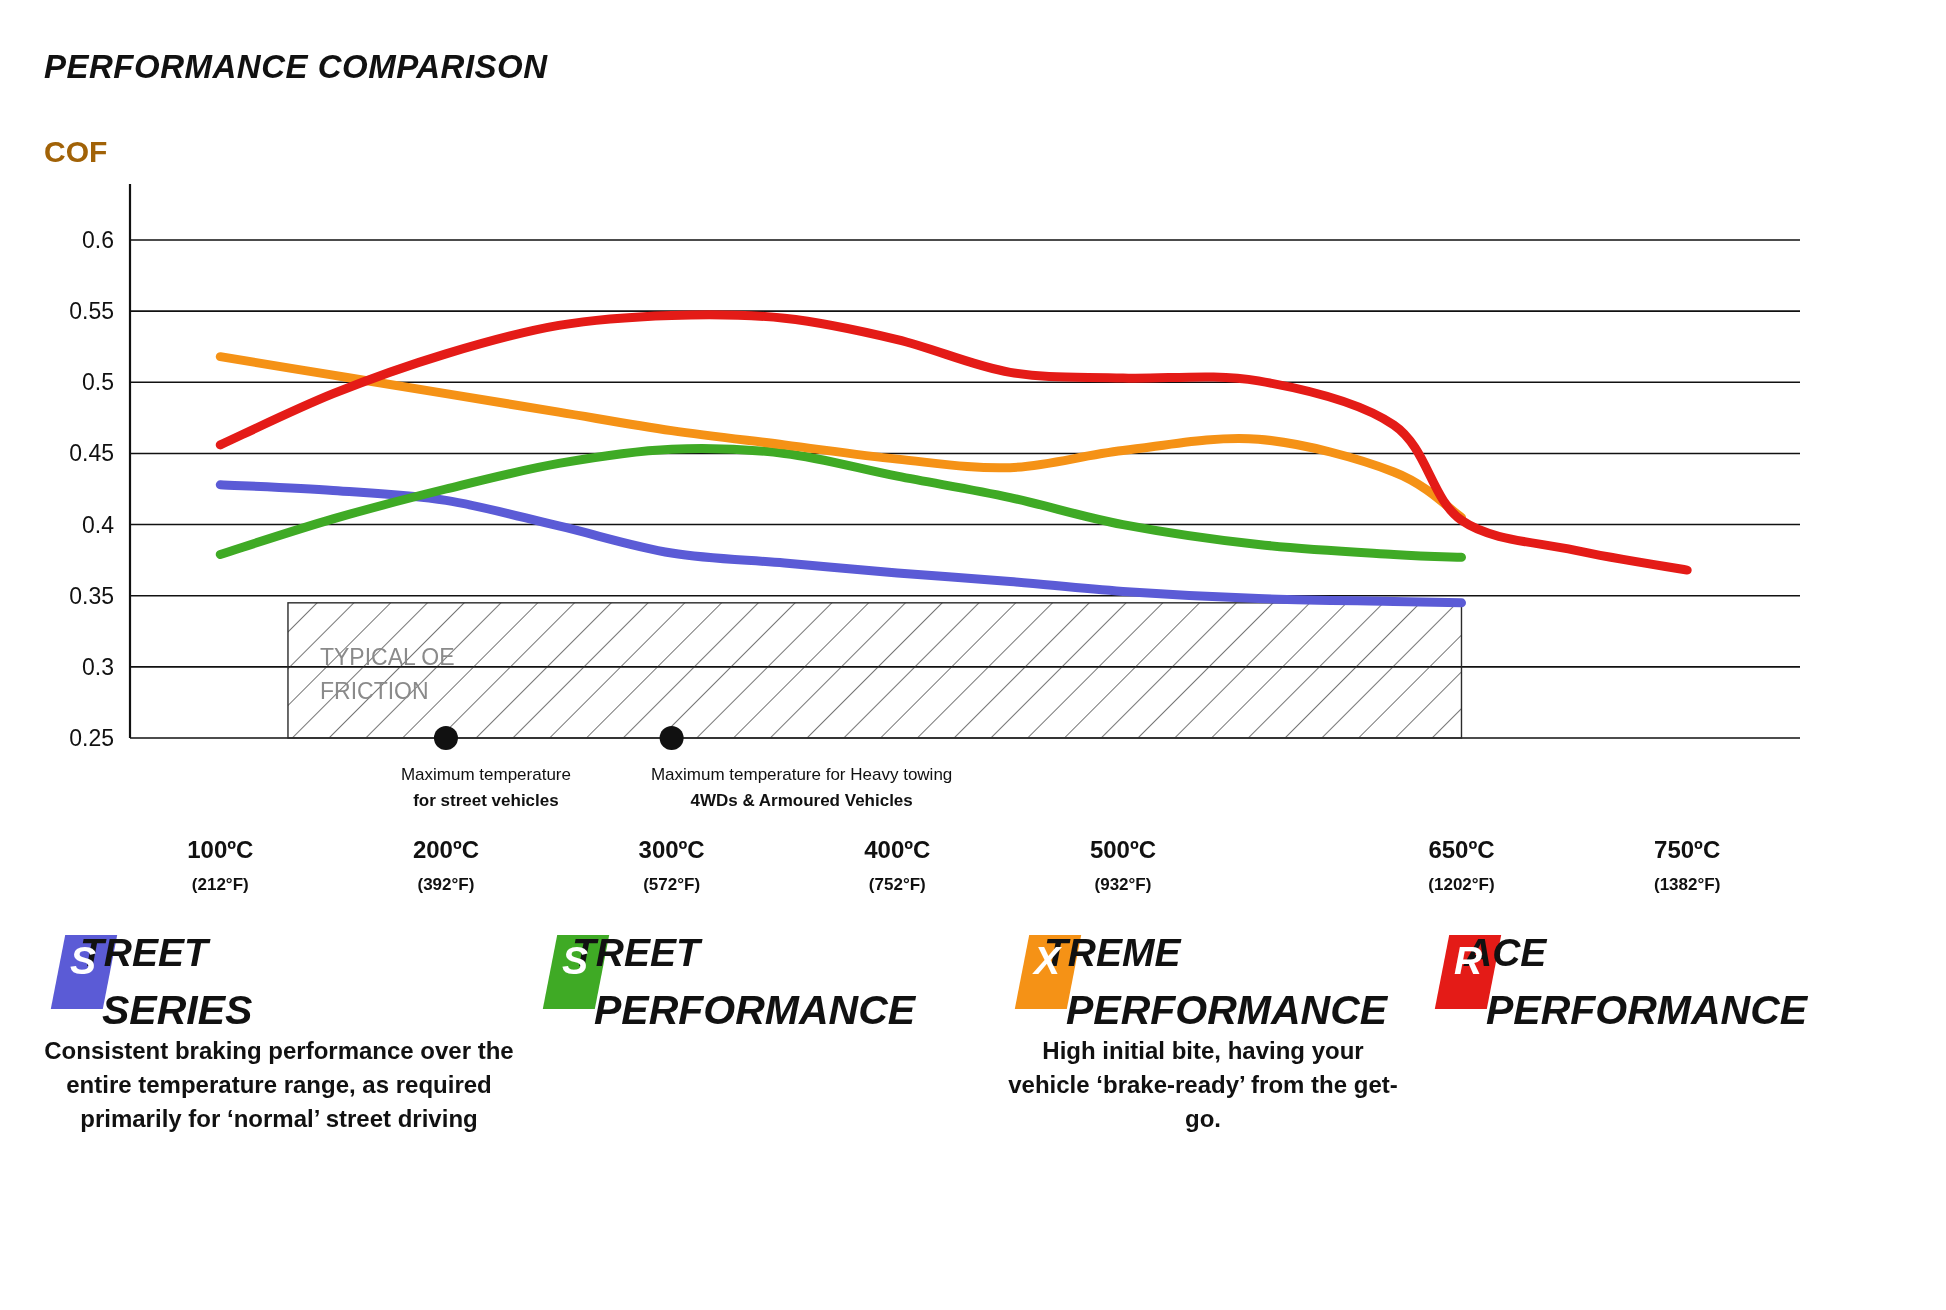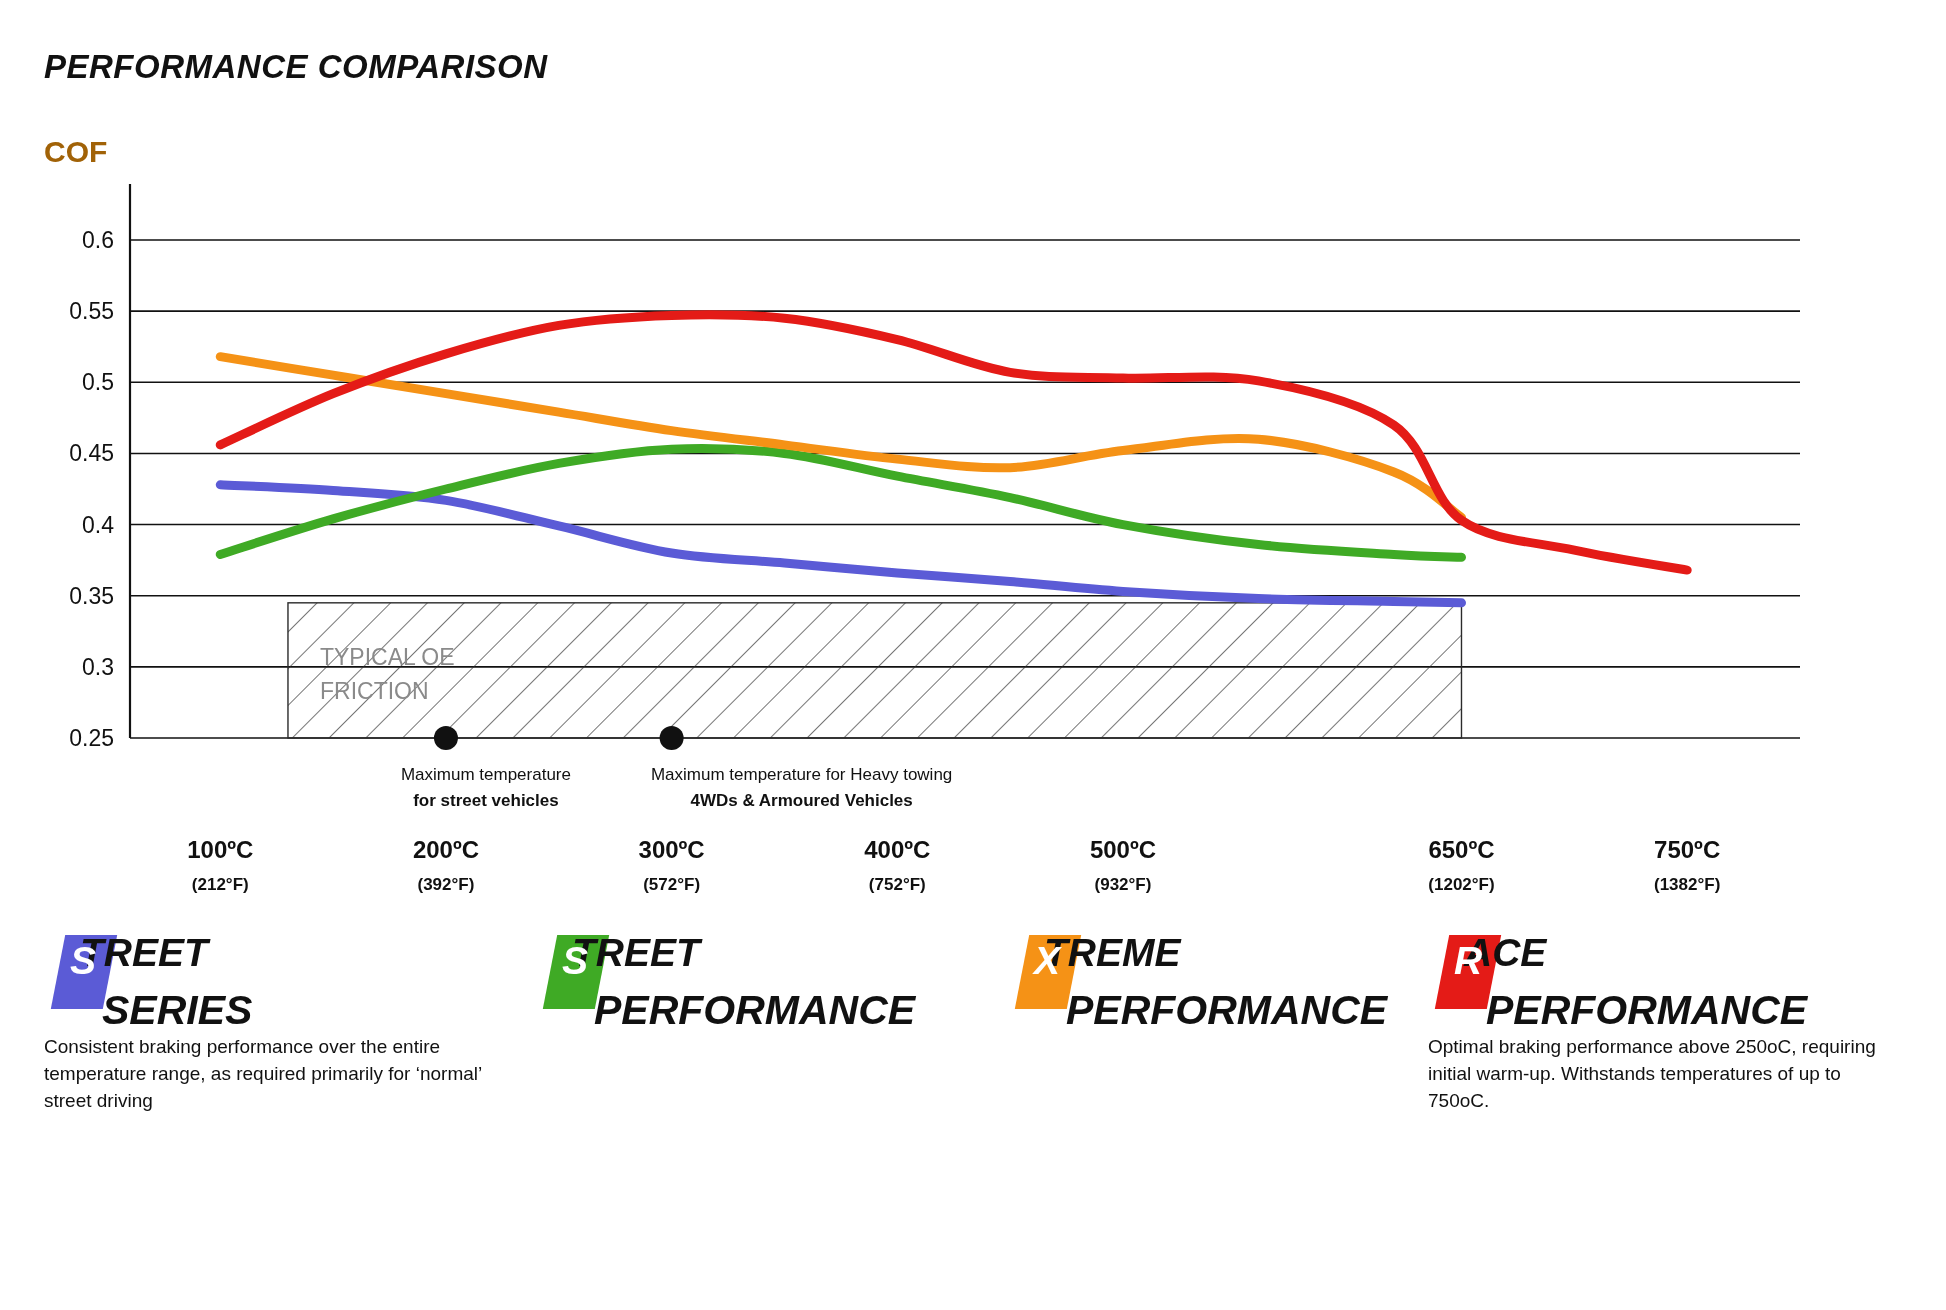--- a/index.html
+++ b/index.html
@@ -31,21 +31,21 @@
   .legcol.c1{left:536px;width:470px;}
   .legcol.c2{left:1008px;width:390px;}
   .legcol.c3{left:1428px;width:470px;}
 
   .logo{height:95px;position:relative;margin-bottom:14px;}
   .logo .badge{position:absolute;left:14px;top:10px;width:52px;height:74px;transform:skewX(-11deg);}
   .logo .word1{position:absolute;left:36px;top:6px;font-size:39px;font-weight:bold;font-style:italic;letter-spacing:0px;color:#111;}
   .logo .word2{position:absolute;left:58px;top:62px;font-size:41px;font-style:italic;font-weight:bold;color:#111;letter-spacing:0px;}
   .logo .firstchar{position:absolute;top:14px;font-size:39px;font-weight:bold;font-style:italic;color:#fff;z-index:3;}
 
-  .legdesc{font-size:19px;font-weight:normal;line-height:1.42;color:#111;}
+  .legdesc{font-size:24px;font-weight:bold;line-height:1.42;color:#111;text-align:center;}
 </style>
 </head>
 <body>
 
 <div class="title">PERFORMANCE COMPARISON</div>
 <div class="cof">COF</div>
 
 <div id="chart-wrap">
   <svg class="plot" width="1946" height="900">
     <defs>
@@ -134,24 +134,24 @@
     </div>
   </div>
 
   <div class="legcol c2">
     <div class="logo">
       <div class="badge" style="background: rgb(245, 146, 22);"></div>
       <div class="firstchar" style="left: 26px;">X</div>
       <div class="word1">TREME</div>
       <div class="word2"><span>P</span><span>ERFORMANCE</span></div>
     </div>
+    <div class="legdesc">High initial bite, having your vehicle ‘brake-ready’ from the get-go.</div>
   </div>
 
   <div class="legcol c3">
     <div class="logo">
       <div class="badge" style="background: rgb(228, 27, 23);"></div>
       <div class="firstchar" style="left: 26px;">R</div>
       <div class="word1">ACE</div>
       <div class="word2"><span>P</span><span>ERFORMANCE</span></div>
     </div>
-    <div class="legdesc">Optimal braking performance above 250oC, requiring initial warm-up. Withstands temperatures of up to 750oC.</div>
   </div>
 </div>
 
 </body></html>

